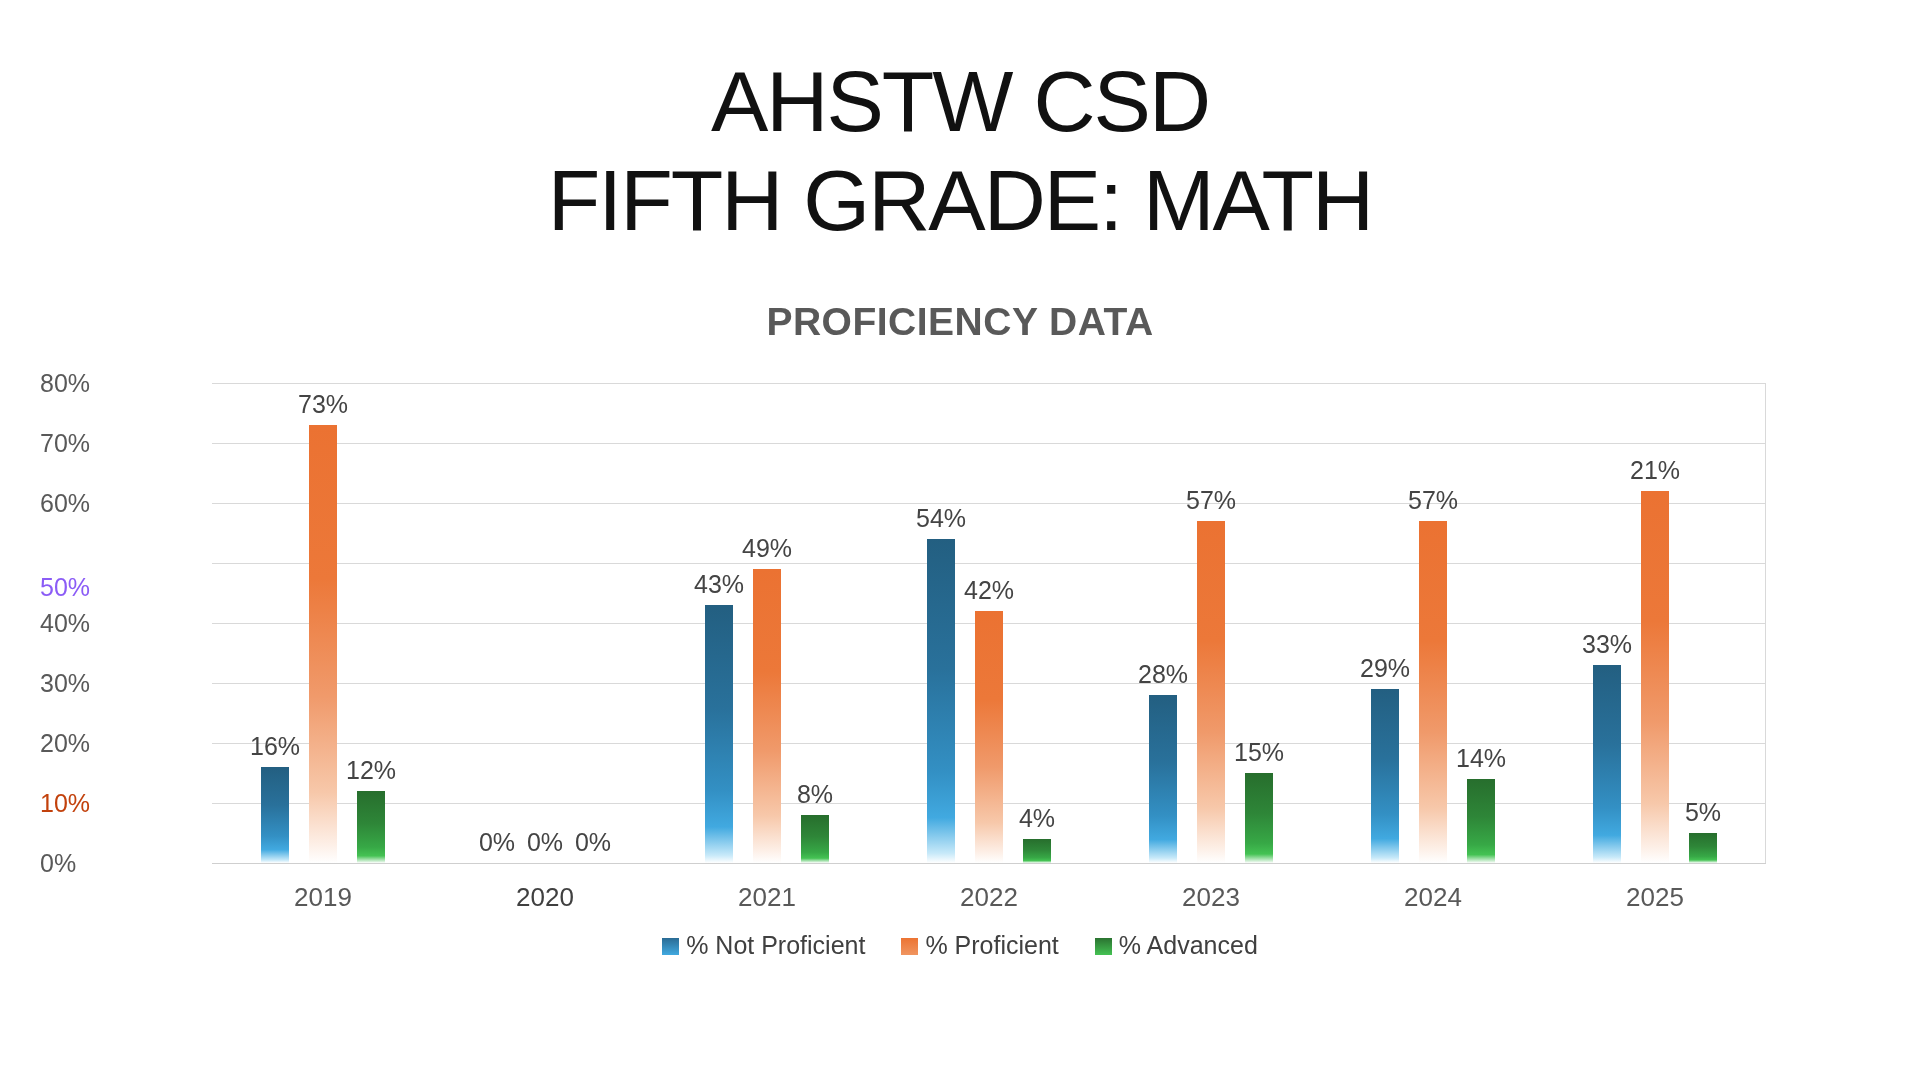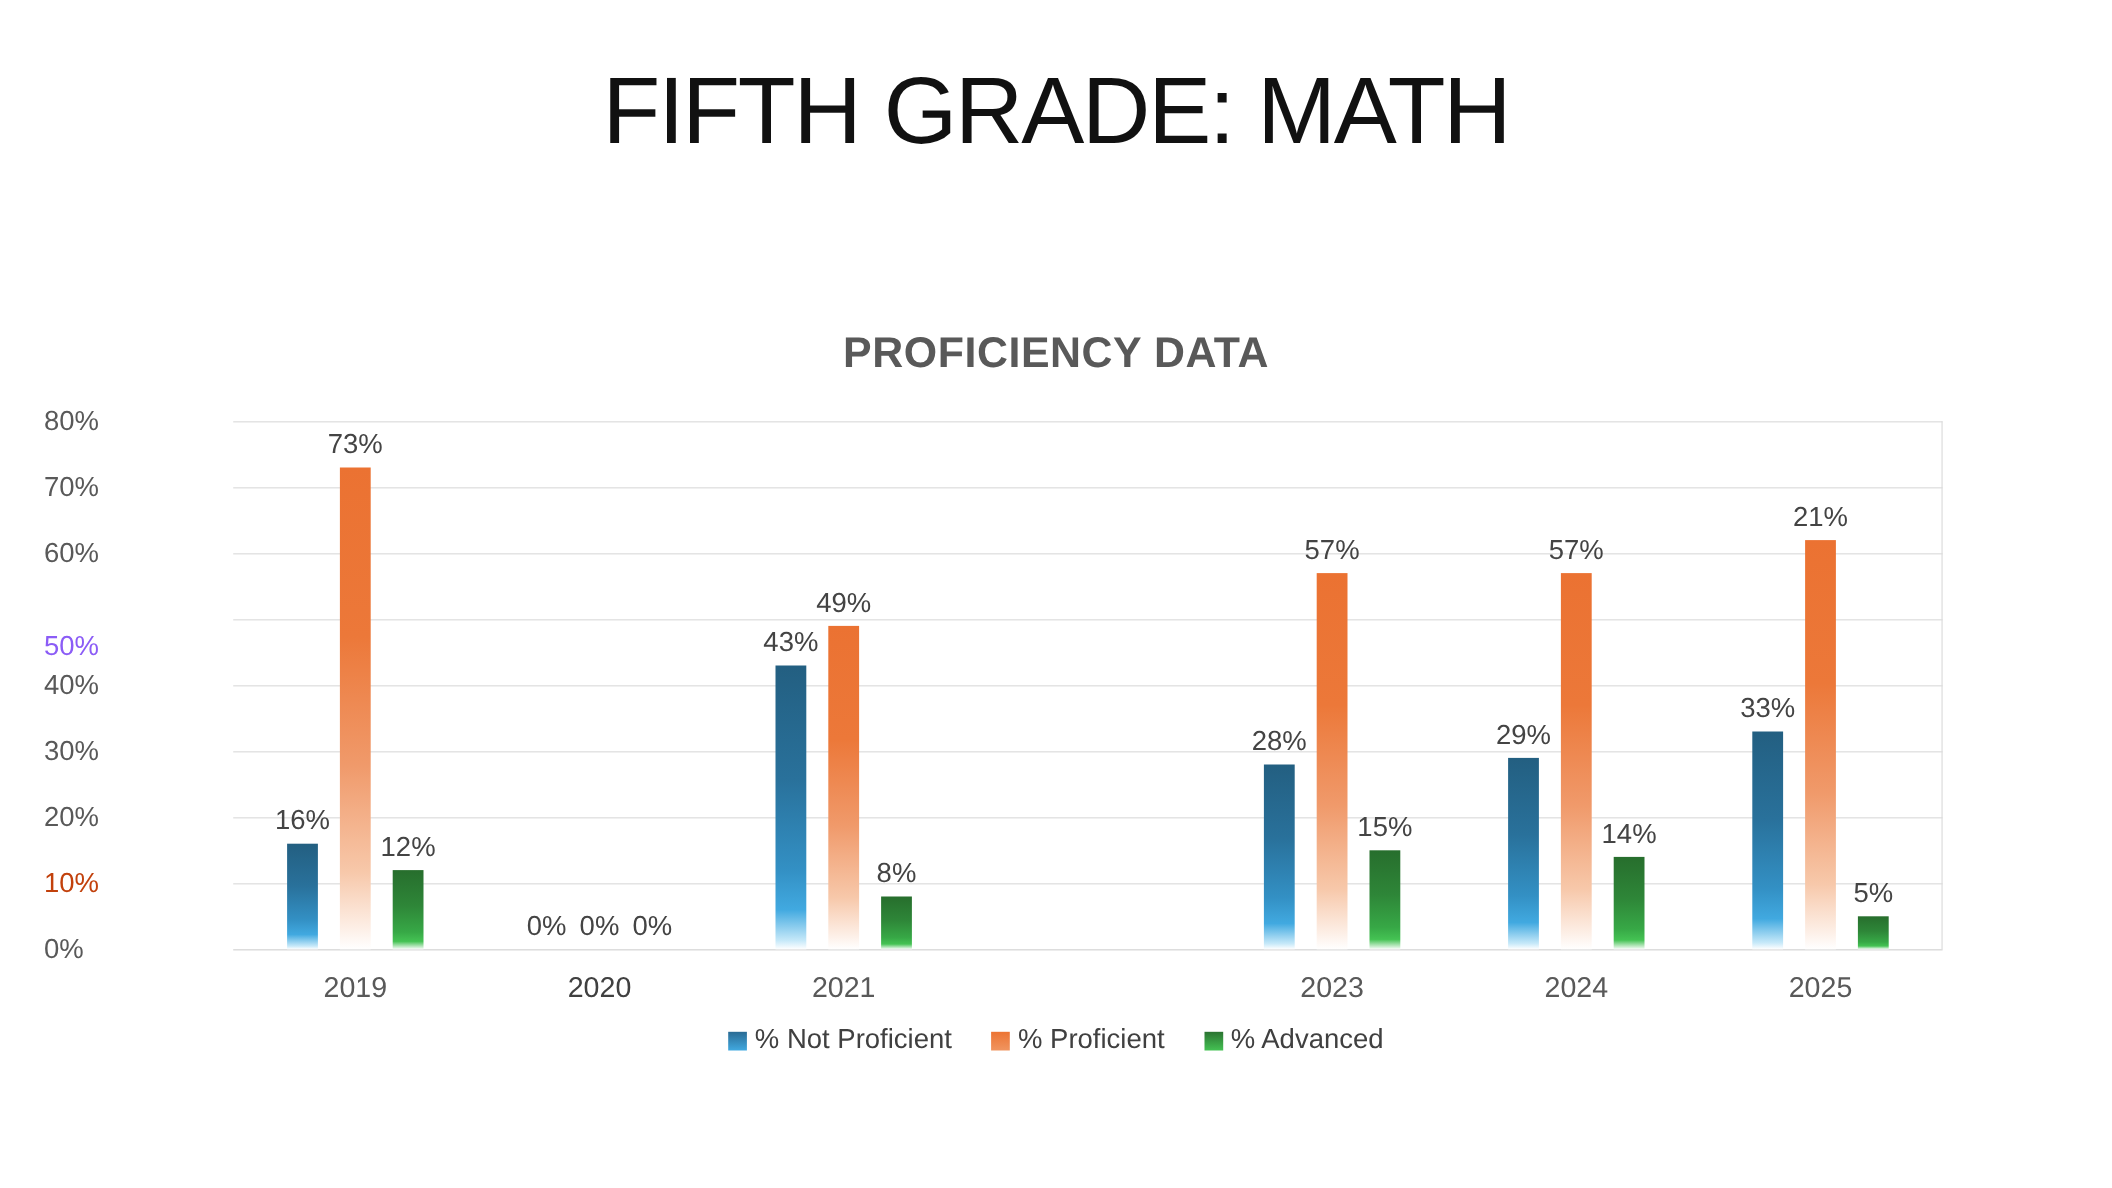--- a/index.html
+++ b/index.html
@@ -125,20 +125,21 @@
     font-size: 25px;
     color: #404040;
   }
 </style>
 </head>
 <body>
 
 <div id="canvas">
 
   <div class="chart-title">
+    <div>AHSTW CSD</div>
     <div>FIFTH GRADE: MATH</div>
   </div>
 
   <div class="chart-subtitle">PROFICIENCY DATA</div>
 
   <div id="plot">
       <div class="gridline" style="top: 0px; background: rgb(217, 217, 217);"></div>
       <div class="gridline" style="top: 60px; background: rgb(217, 217, 217);"></div>
       <div class="gridline" style="top: 120px; background: rgb(217, 217, 217);"></div>
       <div class="gridline" style="top: 180px; background: rgb(217, 217, 217);"></div>
@@ -165,20 +166,29 @@
       </div>
       <div class="category-group" style="left: 444px;">
         <div class="bar" style="left: 49px; height: 258px; background: linear-gradient(rgb(35, 95, 129) 0%, rgb(41, 113, 155) 40%, rgb(51, 144, 196) 72%, rgb(65, 169, 224) 86%, rgb(199, 233, 249) 97%, rgb(255, 255, 255) 100%);"></div>
         <div class="bar-label" style="left: 63px; bottom: 266px; color: rgb(68, 68, 68);">43%</div>
         <div class="bar" style="left: 97px; height: 294px; background: linear-gradient(rgb(235, 114, 50) 0%, rgb(236, 120, 57) 35%, rgb(240, 154, 107) 62%, rgb(247, 200, 170) 84%, rgb(253, 240, 232) 96%, rgb(255, 255, 255) 100%);"></div>
         <div class="bar-label" style="left: 111px; bottom: 302px; color: rgb(68, 68, 68);">49%</div>
         <div class="bar" style="left: 145px; height: 48px; background: linear-gradient(rgb(39, 110, 45) 0%, rgb(46, 134, 56) 45%, rgb(55, 168, 70) 78%, rgb(68, 194, 83) 90%, rgb(213, 241, 217) 98%, rgb(255, 255, 255) 100%);"></div>
         <div class="bar-label" style="left: 159px; bottom: 56px; color: rgb(68, 68, 68);">8%</div>
         <div class="x-tick-label" style="left: 0px; color: rgb(89, 89, 89);">2021</div>
       </div>
+      <div class="category-group" style="left: 666px;">
+        <div class="bar" style="left: 49px; height: 324px; background: linear-gradient(rgb(35, 95, 129) 0%, rgb(41, 113, 155) 40%, rgb(51, 144, 196) 72%, rgb(65, 169, 224) 86%, rgb(199, 233, 249) 97%, rgb(255, 255, 255) 100%);"></div>
+        <div class="bar-label" style="left: 63px; bottom: 332px; color: rgb(68, 68, 68);">54%</div>
+        <div class="bar" style="left: 97px; height: 252px; background: linear-gradient(rgb(235, 114, 50) 0%, rgb(236, 120, 57) 35%, rgb(240, 154, 107) 62%, rgb(247, 200, 170) 84%, rgb(253, 240, 232) 96%, rgb(255, 255, 255) 100%);"></div>
+        <div class="bar-label" style="left: 111px; bottom: 260px; color: rgb(68, 68, 68);">42%</div>
+        <div class="bar" style="left: 145px; height: 24px; background: linear-gradient(rgb(39, 110, 45) 0%, rgb(46, 134, 56) 45%, rgb(55, 168, 70) 78%, rgb(68, 194, 83) 90%, rgb(213, 241, 217) 98%, rgb(255, 255, 255) 100%);"></div>
+        <div class="bar-label" style="left: 159px; bottom: 32px; color: rgb(68, 68, 68);">4%</div>
+        <div class="x-tick-label" style="left: 0px; color: rgb(89, 89, 89);">2022</div>
+      </div>
       <div class="category-group" style="left: 888px;">
         <div class="bar" style="left: 49px; height: 168px; background: linear-gradient(rgb(35, 95, 129) 0%, rgb(41, 113, 155) 40%, rgb(51, 144, 196) 72%, rgb(65, 169, 224) 86%, rgb(199, 233, 249) 97%, rgb(255, 255, 255) 100%);"></div>
         <div class="bar-label" style="left: 63px; bottom: 176px; color: rgb(68, 68, 68);">28%</div>
         <div class="bar" style="left: 97px; height: 342px; background: linear-gradient(rgb(235, 114, 50) 0%, rgb(236, 120, 57) 35%, rgb(240, 154, 107) 62%, rgb(247, 200, 170) 84%, rgb(253, 240, 232) 96%, rgb(255, 255, 255) 100%);"></div>
         <div class="bar-label" style="left: 111px; bottom: 350px; color: rgb(68, 68, 68);">57%</div>
         <div class="bar" style="left: 145px; height: 90px; background: linear-gradient(rgb(39, 110, 45) 0%, rgb(46, 134, 56) 45%, rgb(55, 168, 70) 78%, rgb(68, 194, 83) 90%, rgb(213, 241, 217) 98%, rgb(255, 255, 255) 100%);"></div>
         <div class="bar-label" style="left: 159px; bottom: 98px; color: rgb(68, 68, 68);">15%</div>
         <div class="x-tick-label" style="left: 0px; color: rgb(89, 89, 89);">2023</div>
       </div>
       <div class="category-group" style="left: 1110px;">

